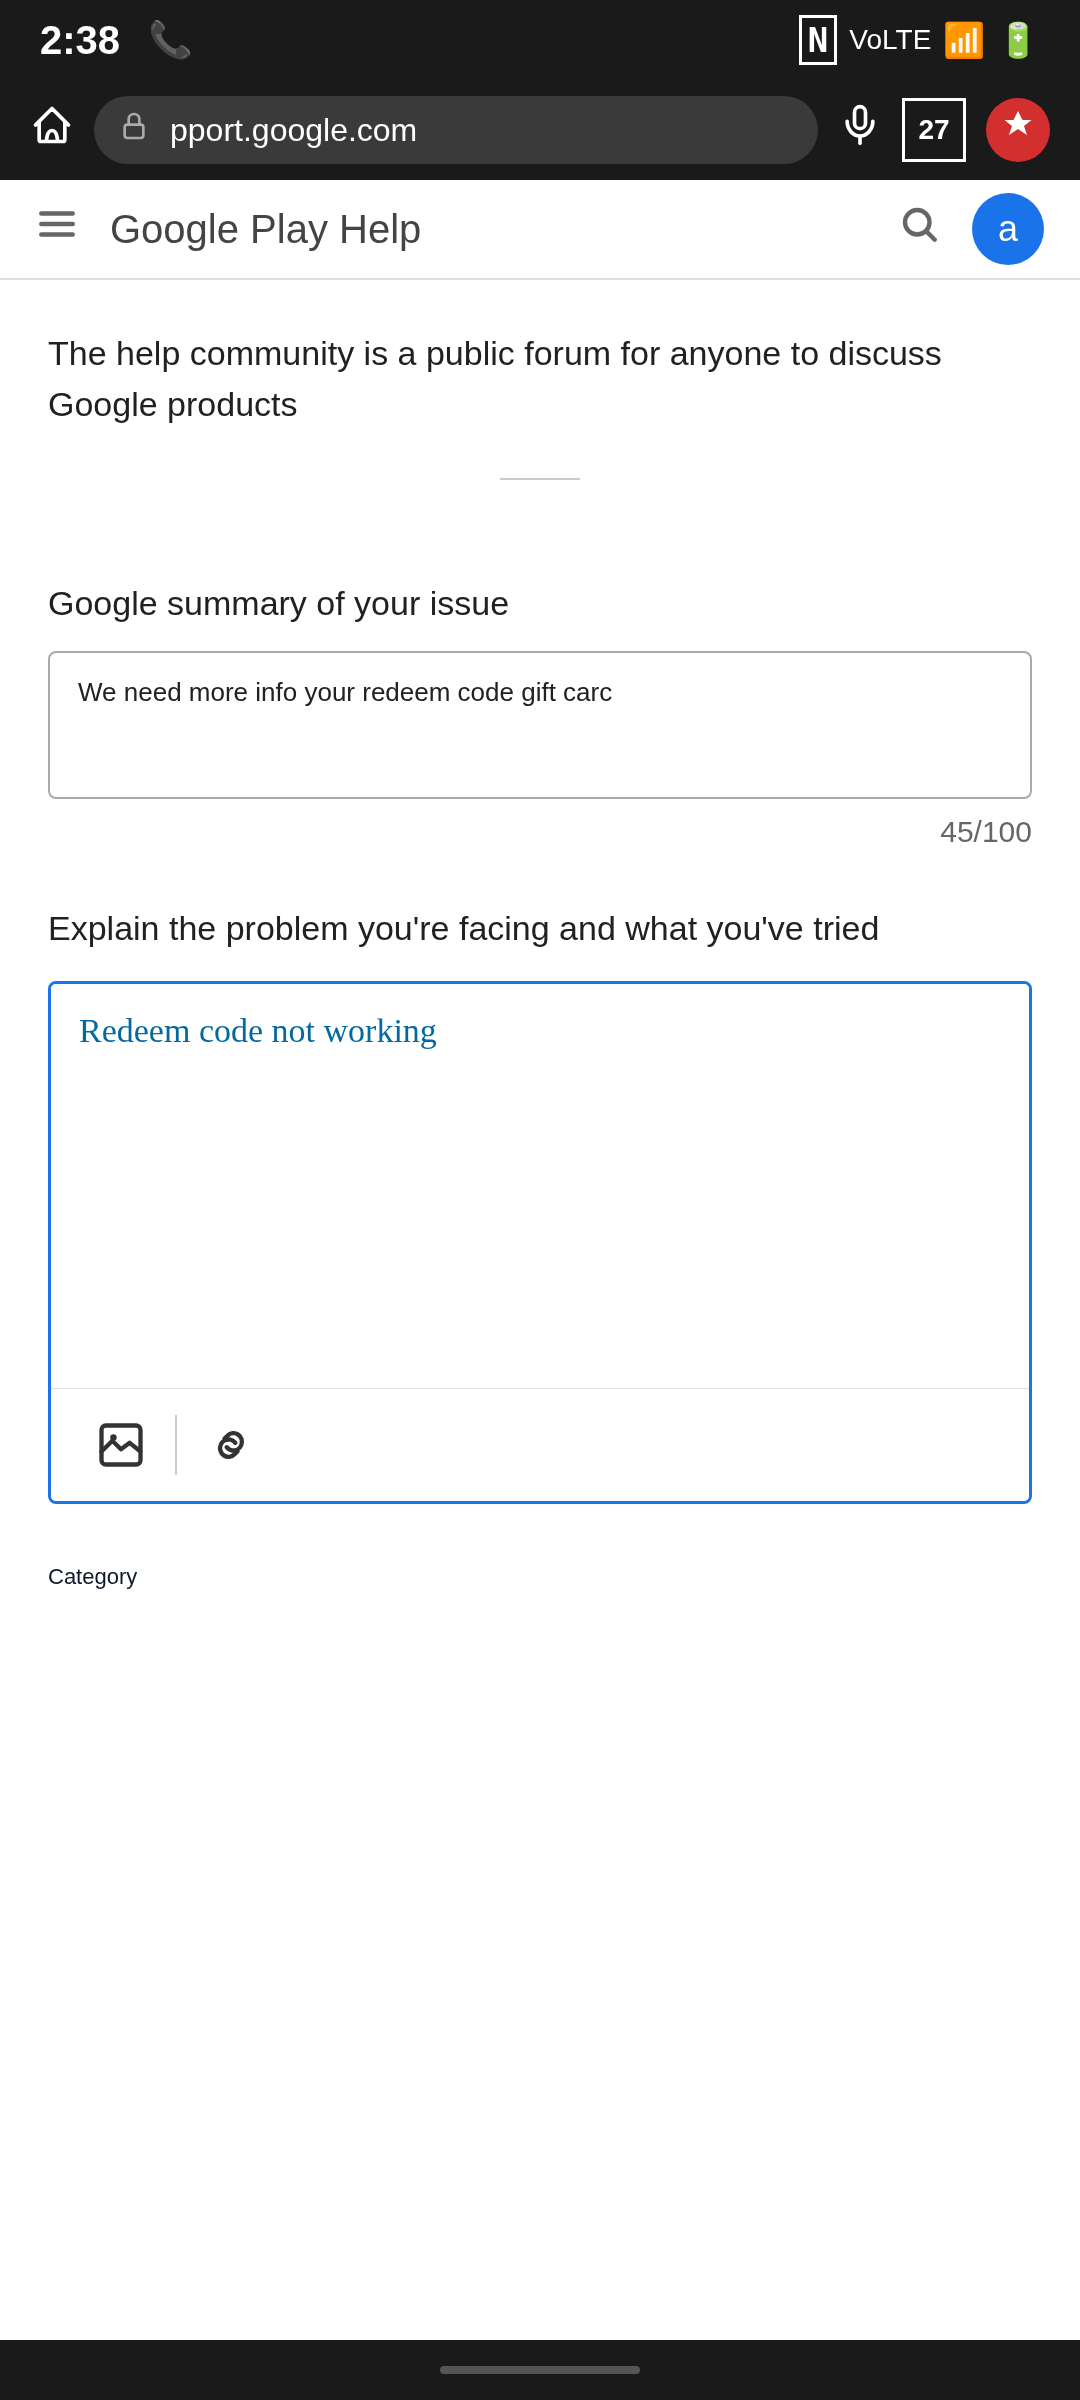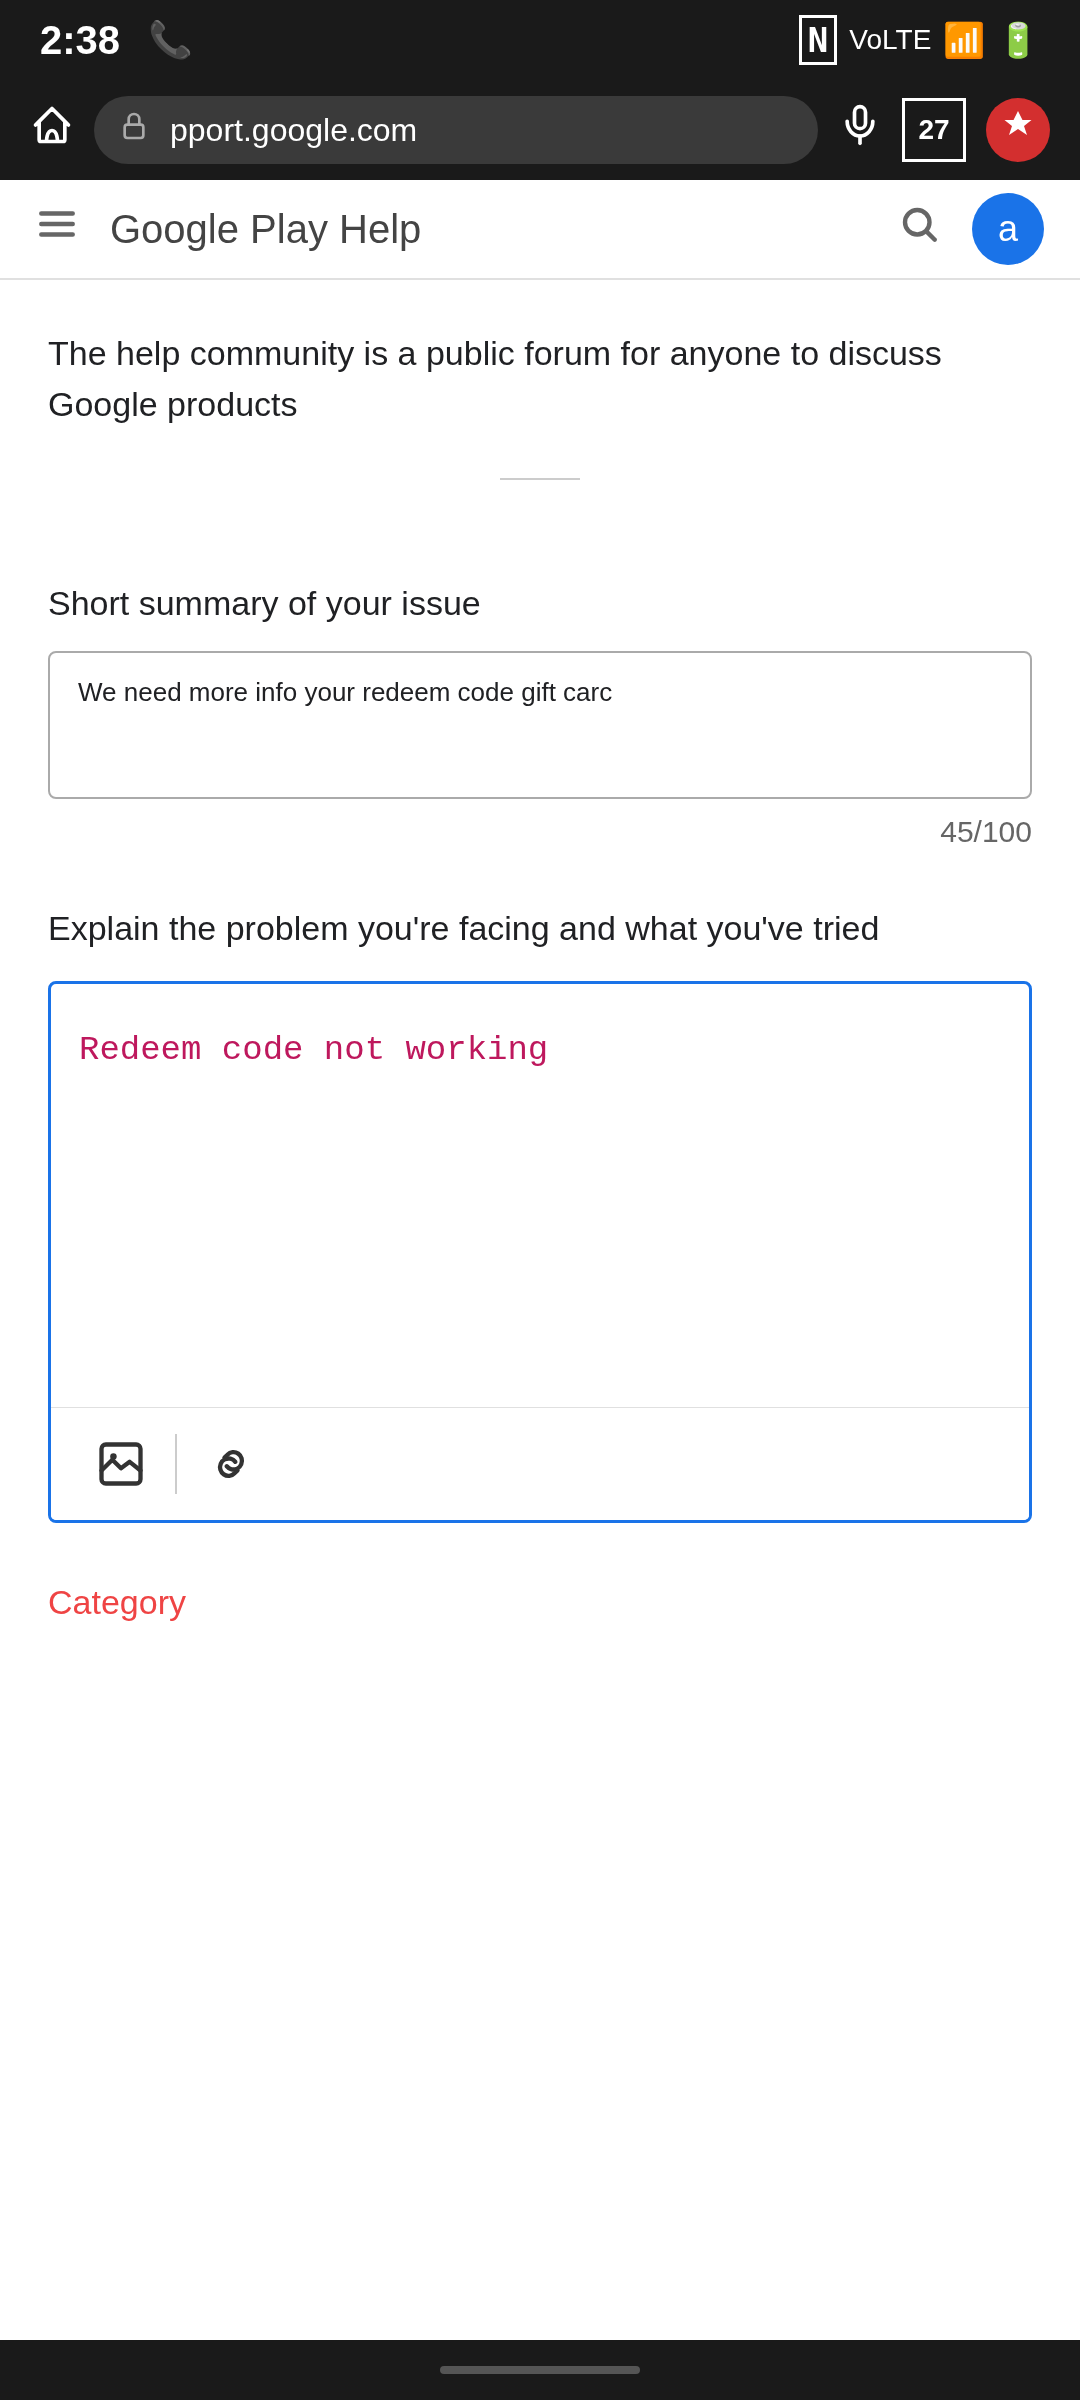--- a/index.html
+++ b/index.html
@@ -288,27 +288,26 @@
       border: 3px solid #1a73e8;
       border-radius: 8px;
       overflow: hidden;
     }
 
     .explain-textarea {
       width: 100%;
       min-height: 400px;
       padding: 28px 28px 20px;
       font-size: 34px;
-      color: #be185d;
+      color: #0369a1;
       border: none;
       outline: none;
       resize: none;
-      font-family: Liberation Mono, monospace;
+      font-family: Liberation Serif, serif;
       background: #ffffff;
-      margin-top: 19px;
     }
 
     .textarea-toolbar {
       display: flex;
       align-items: center;
       padding: 20px 24px;
       border-top: 1px solid #e0e0e0;
       background: #ffffff;
       gap: 0;
     }
@@ -341,22 +340,22 @@
       display: flex;
       align-items: center;
     }
 
     
     .category-section {
       padding: 60px 0 40px;
     }
 
     .category-label {
-      font-size: 34px;
-      color: #ef4444;
+      font-size: 22px;
+      color: #0f172a;
       margin-top: 11px;
     }
 
     
     .bottom-nav {
       position: fixed;
       bottom: 0;
       width: 1080px;
       height: 60px;
       background: #1a1a1a;
@@ -453,21 +452,21 @@
 
 <div class="main-content">
 
 
   <div class="description-section">
     <p class="description-text">The help community is a public forum for anyone to discuss Google products</p>
     <div class="divider-2"></div>
   </div>
 
   <div class="form-section">
-    <label class="form-label">Short summary of your issue</label>
+    <label class="form-label">Google summary of your issue</label>
     <textarea class="summary-input" style="">We need more info your redeem code gift carc</textarea>
     <div class="char-count">45/100</div>
   </div>
 
   <div class="explain-section">
     <label class="explain-label">Explain the problem you're facing and what you've tried</label>
     <div class="explain-textarea-wrapper">
       <textarea class="explain-textarea" style="">Redeem code not working</textarea>
       <div class="textarea-toolbar">
         <button class="toolbar-image-btn">

